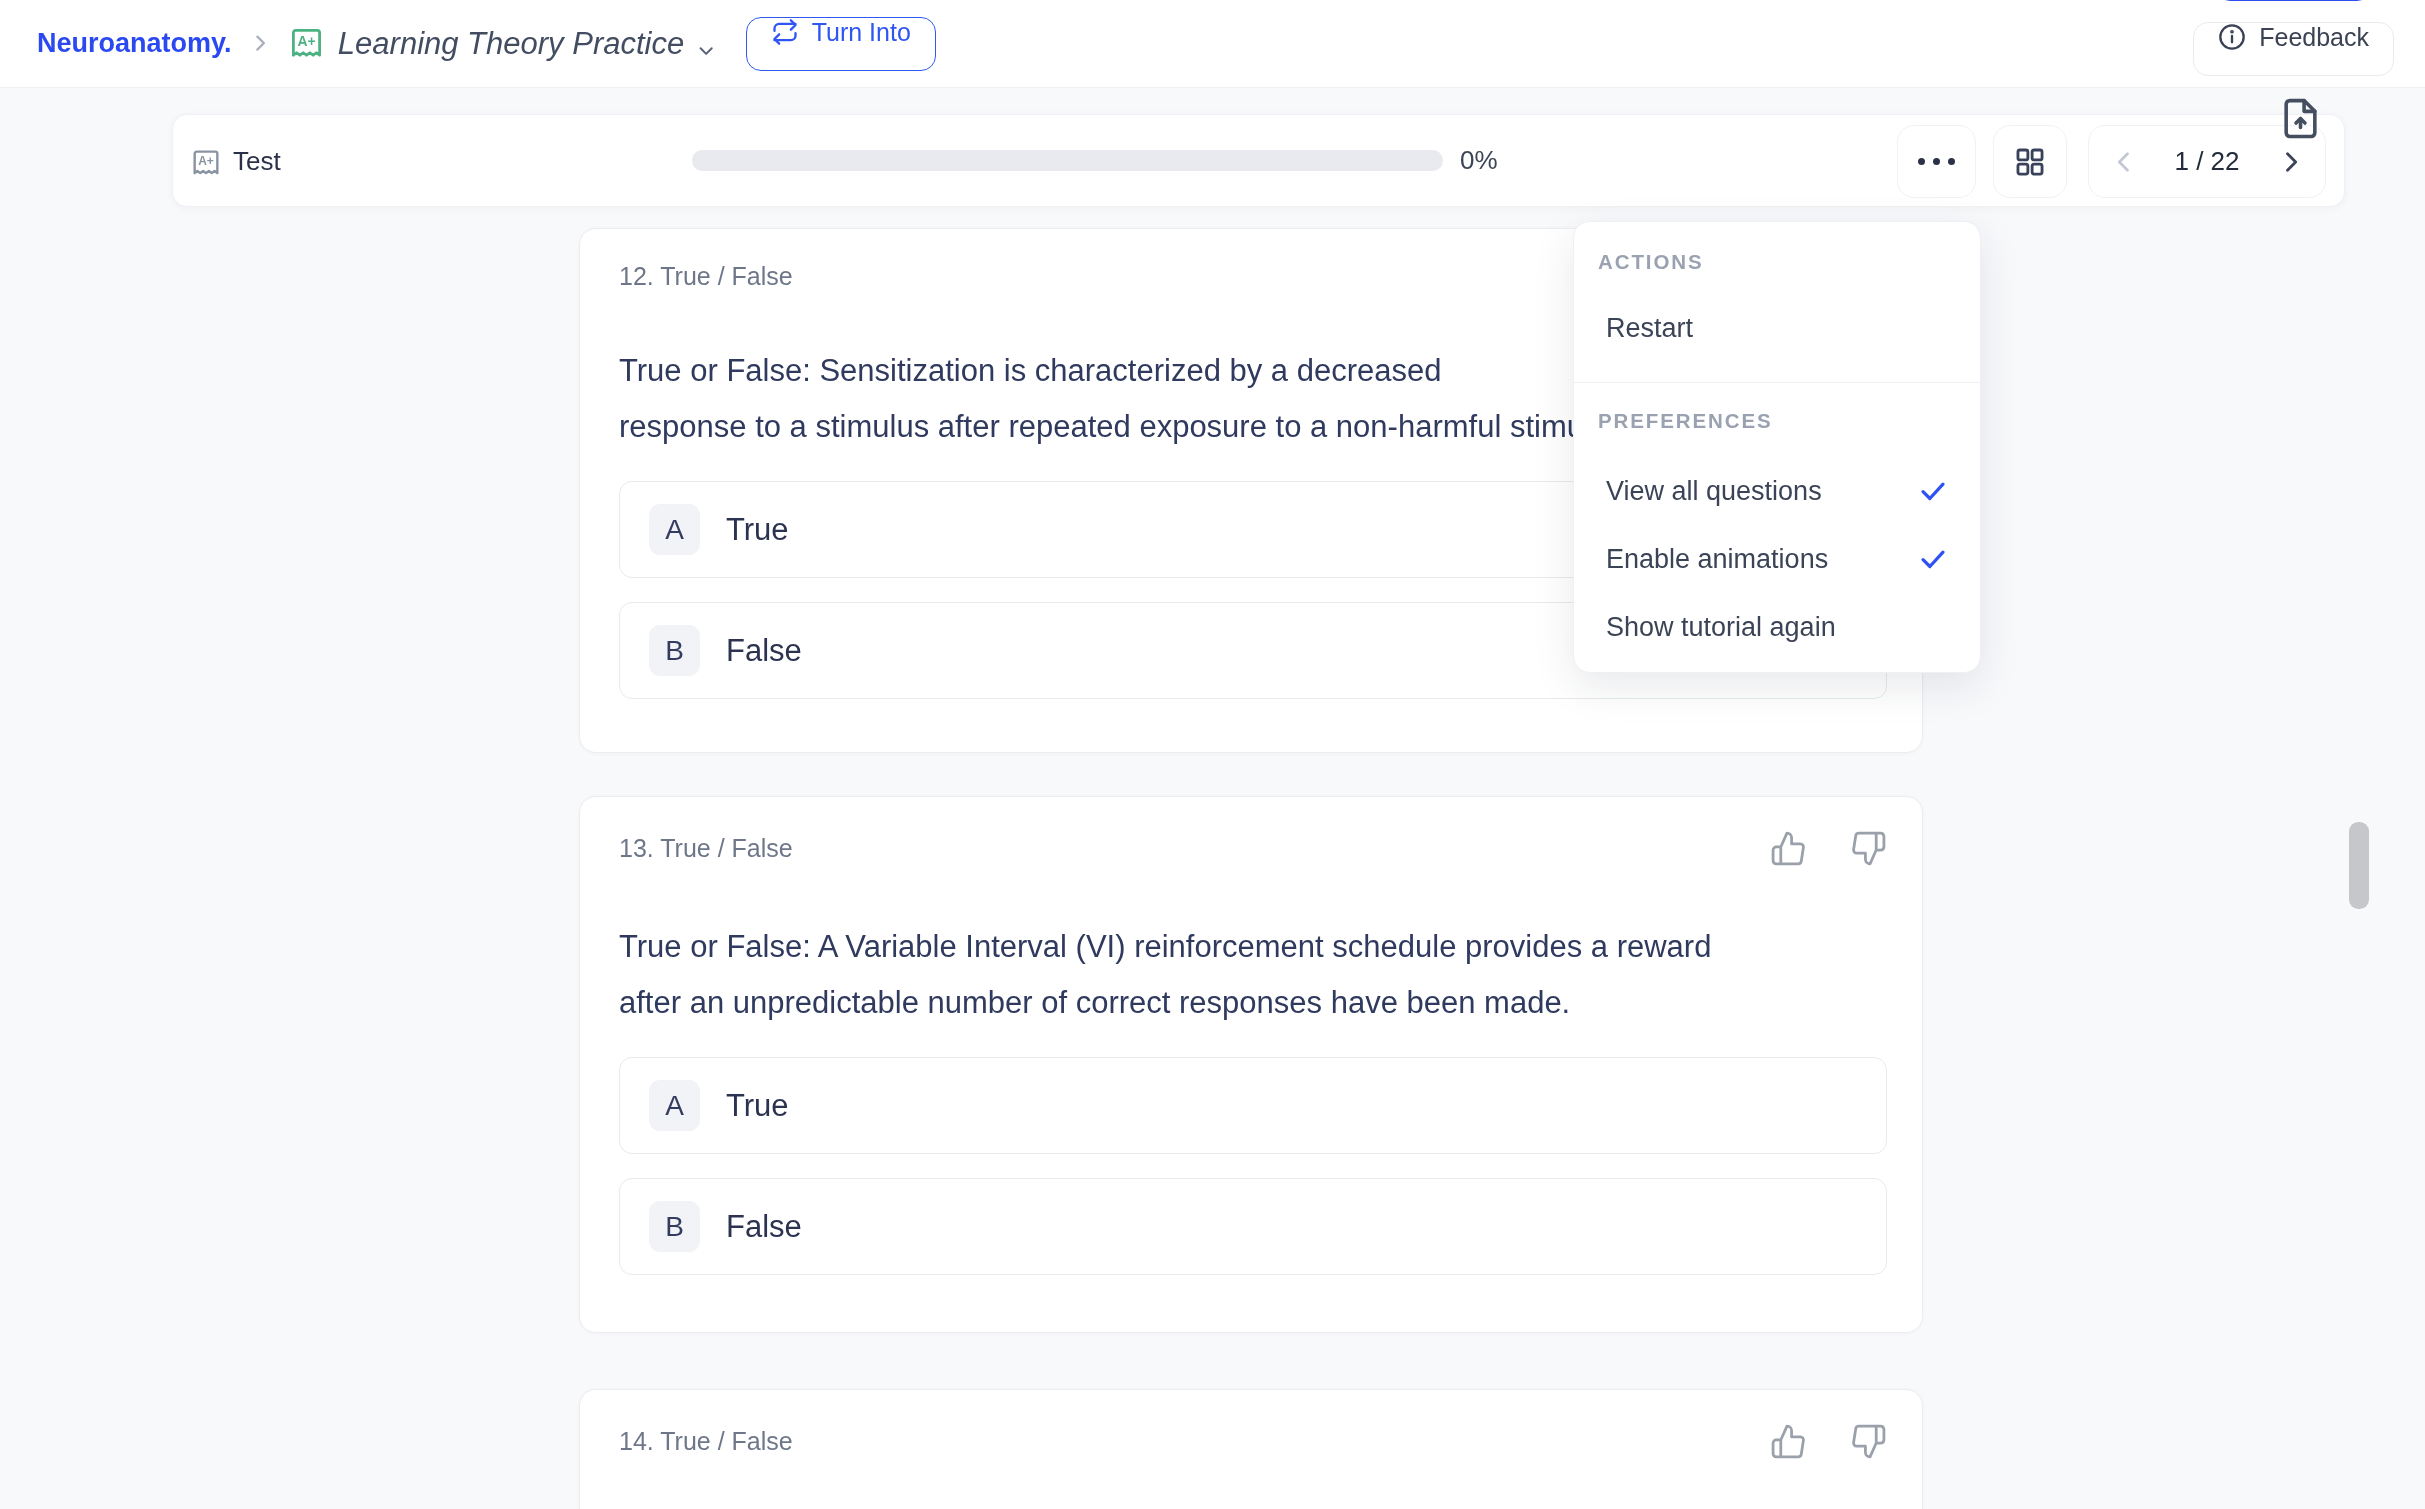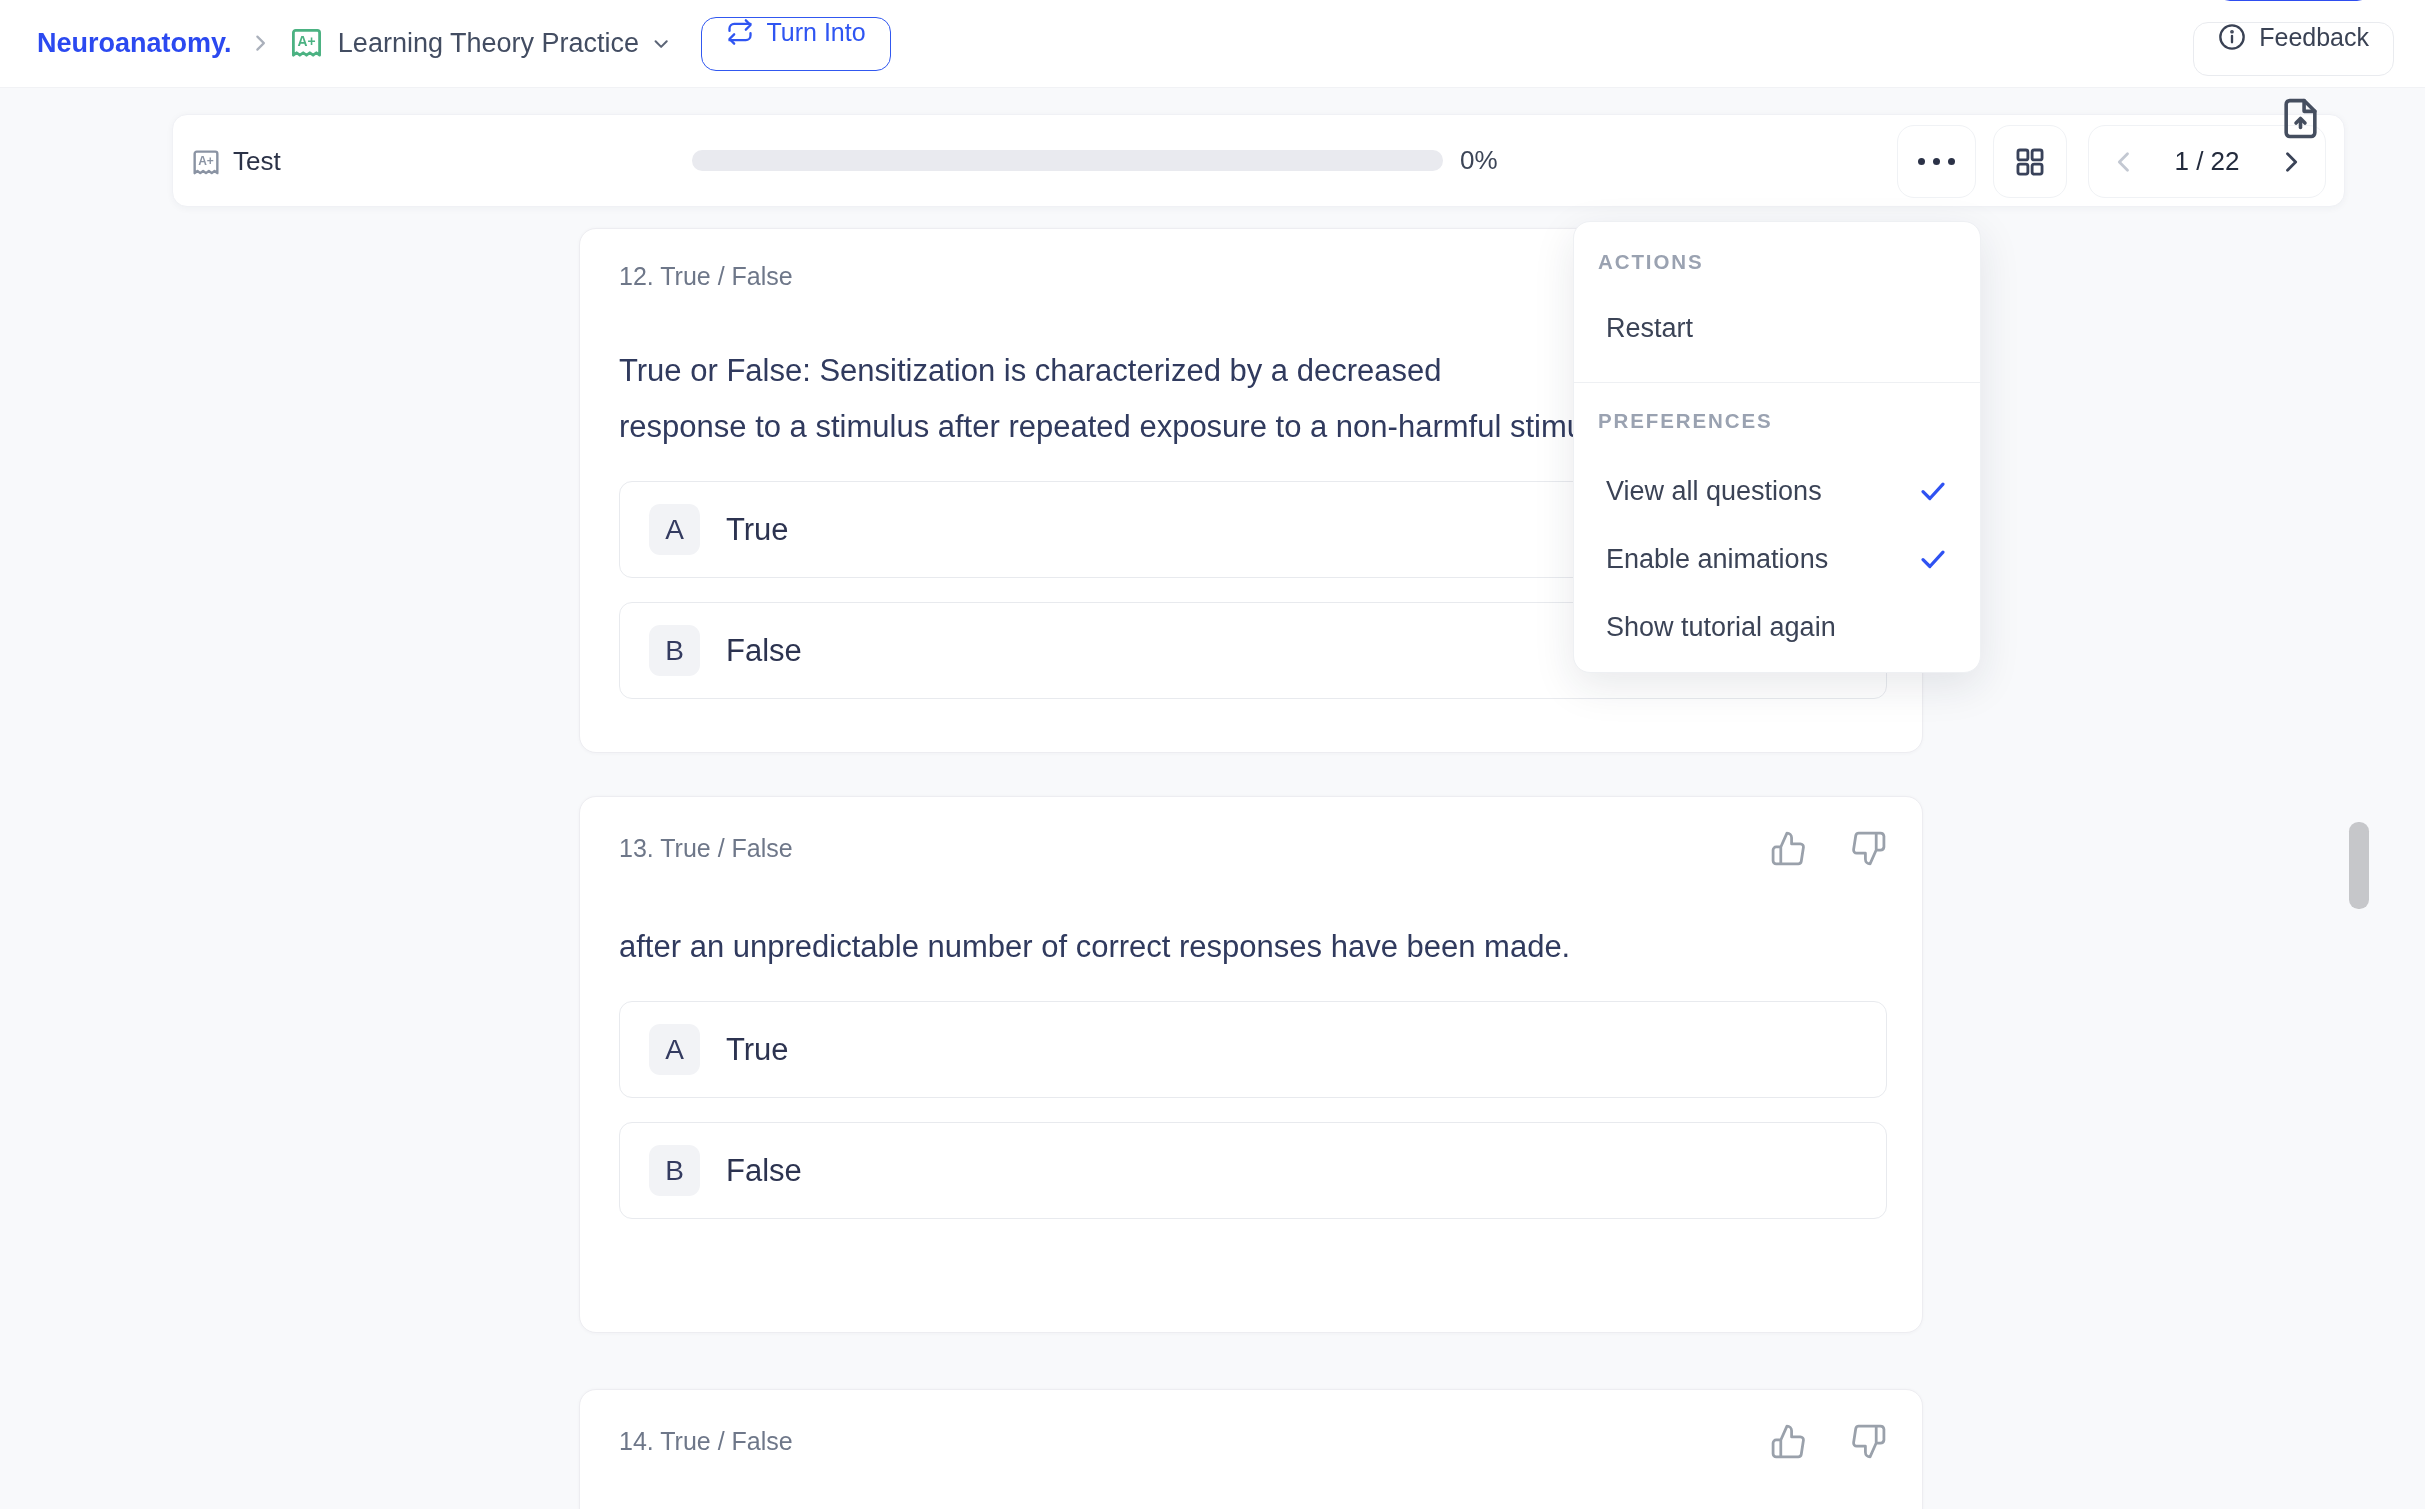--- a/index.html
+++ b/index.html
@@ -14,21 +14,21 @@
 
   
   .topbar {
     position:absolute; left:0; top:0; width:2426px; height:88px;
     background:#ffffff; border-bottom:0.9px solid #f1f2f5;
     display:flex; align-items:center; padding:0 32px 0 37px; z-index:40;
   }
   .crumb-root { color:#2b49f0; font-size:27px; font-weight:bold; cursor:pointer; }
   .crumb-sep { margin:0 17px; }
   .doc-badge { margin-right:13px; color:#4bb282; }
-  .crumb-current { color:#434d62; font-size:27px; display:flex; align-items:center; cursor:pointer; }
+  .crumb-current { color:#434d62; font-size:31px; display:flex; align-items:flex-end; cursor:pointer;font-style:italic; }
   .crumb-current .caret { margin-left:11.2px; color:#5b6476; }
   .btn {
     height:54px; border-radius:15px; display:inline-flex; align-items:flex-start;
     padding:0 24px; font-size:25px; background:#fff; cursor:pointer; white-space:nowrap;
   }
   .btn svg { margin-right:13px; }
   .btn-turninto { margin-left:28px; border:1.9px solid #3158f0; color:#2f55f2; }
   .topbar-right { margin-left:auto; display:flex; align-items:center; gap:21px;flex-direction:column; }
   .btn-share { border:1.9px solid #2e4df0; color:#2c4bf0; }
   .btn-feedback { border:1.9px solid #e9ebef; color:#3a4254; }
@@ -250,20 +250,21 @@
         </svg>
       </span>
       <span>
         <svg width="37" height="37" viewBox="0 0 24 24" fill="none" stroke="currentColor" stroke-width="1.8" stroke-linecap="round" stroke-linejoin="round">
           <path d="M10 15v4a3 3 0 0 0 3 3l4-9V2H5.72a2 2 0 0 0-2 1.7l-1.38 9a2 2 0 0 0 2 2.3zm7-13h2.67A2.31 2.31 0 0 1 22 4v7a2.31 2.31 0 0 1-2.33 2H17"></path>
         </svg>
       </span>
     </span>
   </div>
   <div class="q-text">
+    <div>True or False: A Variable Interval (VI) reinforcement schedule provides a reward</div>
     <div>after an unpredictable number of correct responses have been made.</div>
   </div>
   <div class="q-options">
     <div class="opt-row">
       <span class="opt-key">A</span>
       <span class="opt-label">True</span>
     </div>
     <div class="opt-row">
       <span class="opt-key">B</span>
       <span class="opt-label">False</span>

